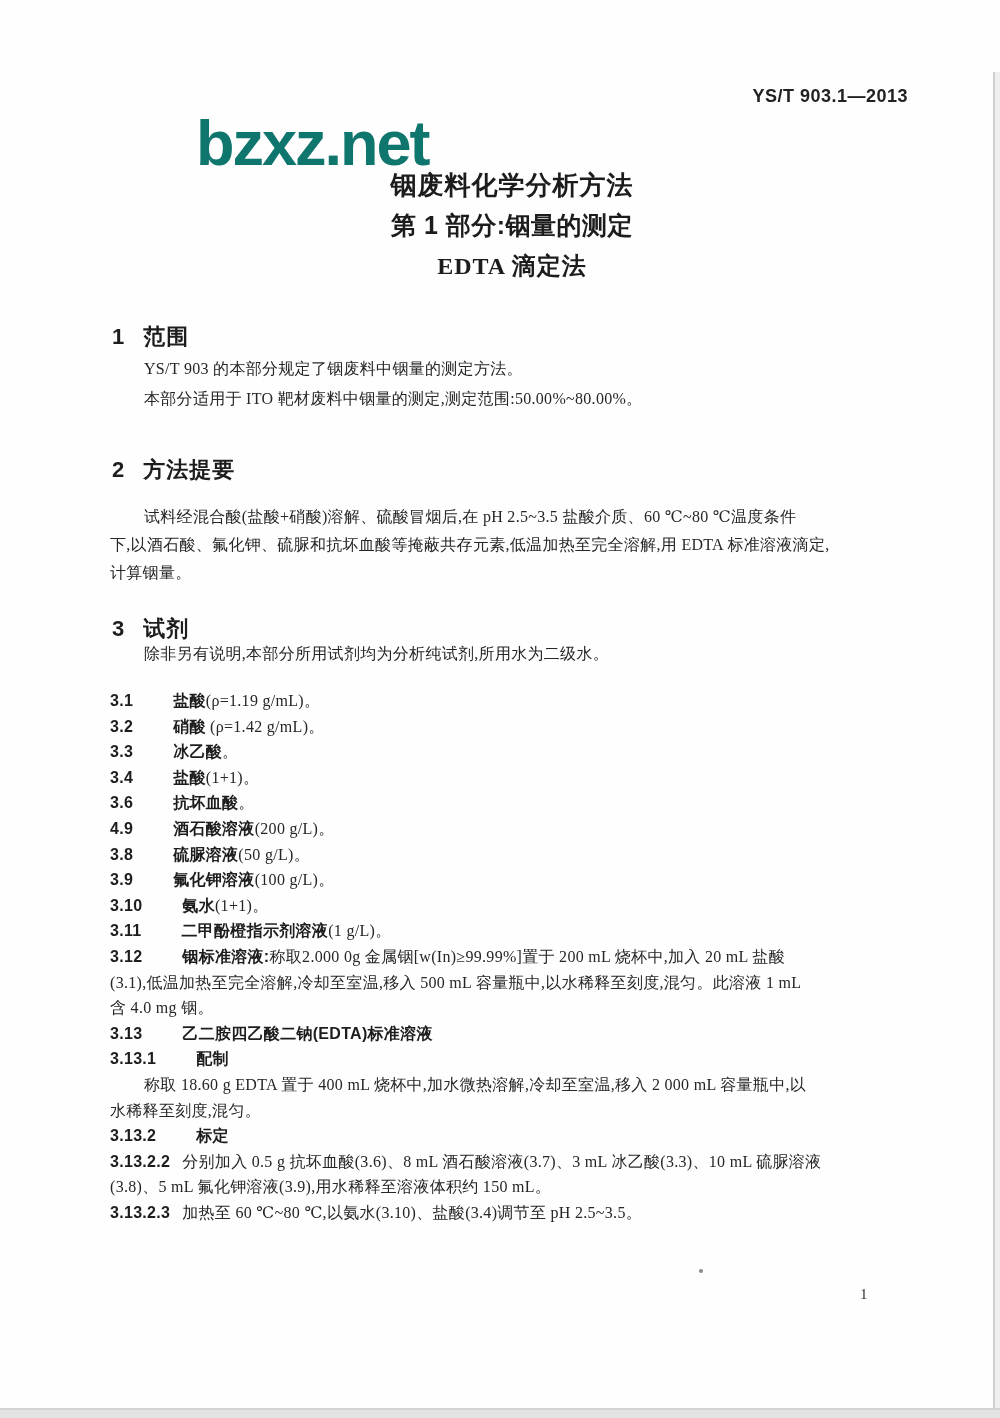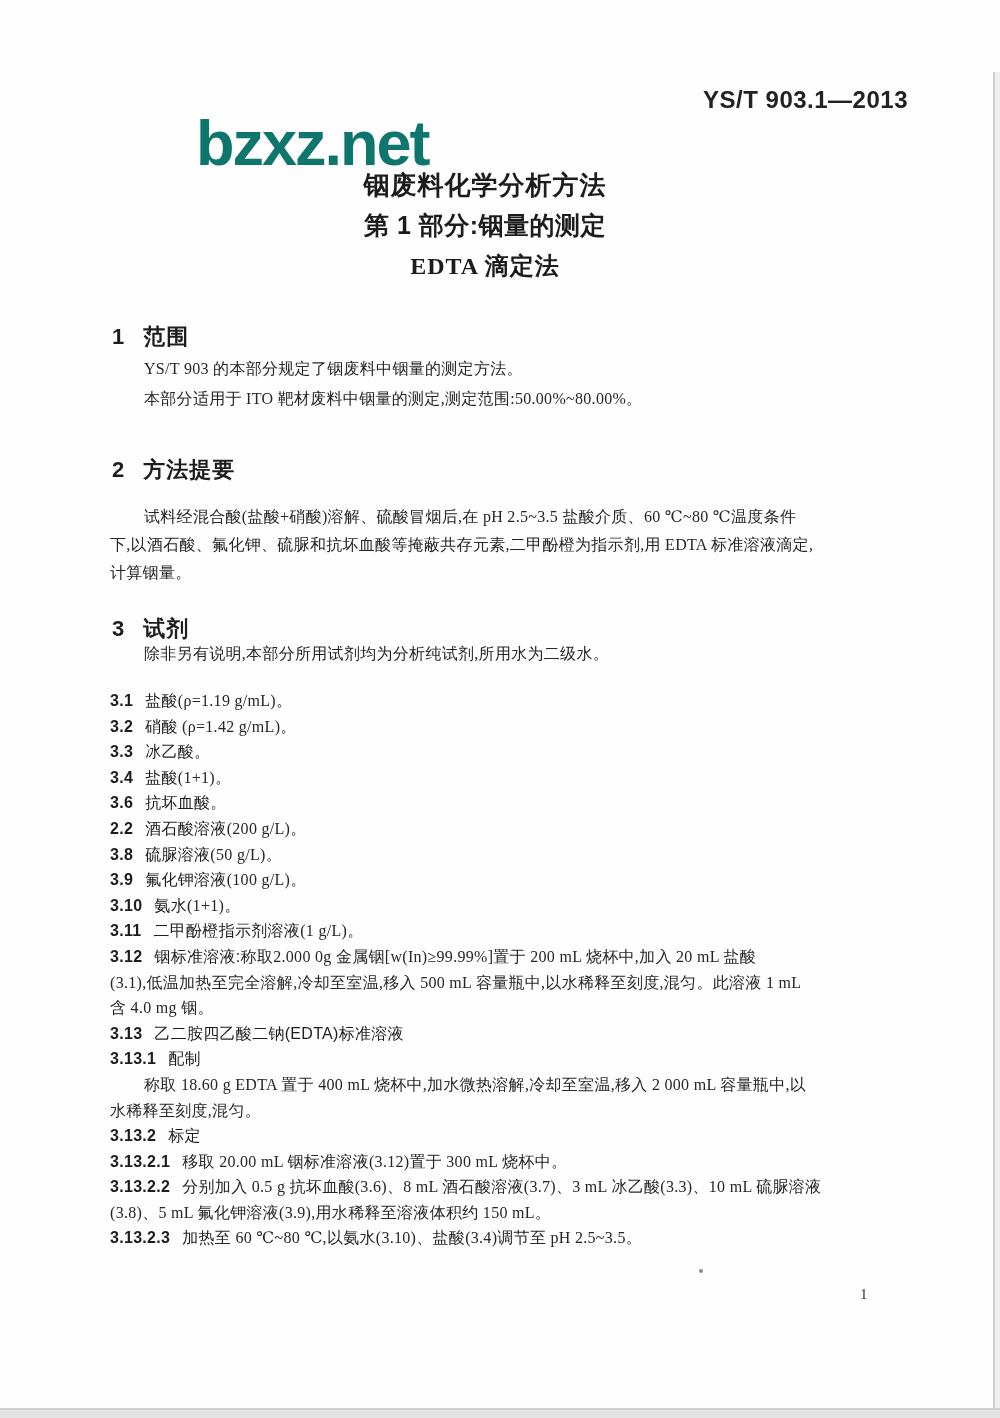--- a/index.html
+++ b/index.html
@@ -1,35 +1,35 @@
 <!DOCTYPE html>
 <html><head>
 <meta charset="utf-8">
 <style>
   html,body{margin:0;padding:0;}
   body{width:1000px;height:1418px;background:#e9e9e9;font-family:"Liberation Serif","DejaVu Serif",serif;}
   .page{position:absolute;left:0;top:0;width:1000px;height:1418px;background:#fefefe;overflow:hidden;color:#262626;}
   .edge-right-strip{position:absolute;top:72px;right:0;width:5px;height:1346px;background:#efefef;border-left:2px solid #cfcfcf;}
   .edge-bottom-strip{position:absolute;left:0;bottom:0;width:1000px;height:8px;background:#e3e3e3;border-top:2px solid #d2d2d2;}
   .watermark{position:absolute;left:196px;top:112px;font-family:"Liberation Sans","DejaVu Sans",sans-serif;font-weight:700;font-size:63px;line-height:1;color:#0f766e;letter-spacing:-2px;}
-  .doc-code{position:absolute;top:86px;right:92px;font-family:"Liberation Sans","DejaVu Sans",sans-serif;font-weight:700;font-size:24px;letter-spacing:.5px;color:#222;}
-  .title-line{position:absolute;left:0;width:970px;text-align:center;font-weight:700;color:#1c1c1c;font-family:"Liberation Sans","DejaVu Sans",sans-serif;}
+  .doc-code{position:absolute;top:86px;right:92px;font-family:"Liberation Sans","DejaVu Sans",sans-serif;font-weight:700;font-size:18px;letter-spacing:.5px;color:#222;}
+  .title-line{position:absolute;left:0;width:970px;text-align:center;font-weight:700;color:#1c1c1c;font-family:"Liberation Sans","DejaVu Sans",sans-serif;padding-left:27px;}
   .t1{top:168px;font-size:26px;letter-spacing:1px;}
   .t2{top:209px;font-size:25px;letter-spacing:.5px;}
   .t3{top:250px;font-size:24px;font-family:"Liberation Serif","DejaVu Serif",serif;letter-spacing:1px;}
   .h{position:absolute;left:112px;font-family:"Liberation Sans","DejaVu Sans",sans-serif;font-weight:700;font-size:22px;color:#1d1d1d;letter-spacing:1px;white-space:nowrap;}
   .h .no{margin-right:18px;}
   .para{position:absolute;left:110px;width:810px;font-size:16px;letter-spacing:.3px;color:#262626;}
   .para .line{white-space:nowrap;}
   .lh30 .line{line-height:30px;}
   .lh28 .line{line-height:28px;}
   .s3list .line{line-height:25.6px;}
   .ind{padding-left:34px;}
   .no{font-family:"Liberation Sans","DejaVu Sans",sans-serif;font-weight:700;margin-right:12px;color:#1d1d1d;}
-  .term{font-weight:400;font-family:"Liberation Sans","DejaVu Sans",sans-serif;color:#1d1d1d;}
+  .term{font-weight:700;font-family:"Liberation Sans","DejaVu Sans",sans-serif;color:#1d1d1d;margin-left:28px;}
   .page-num{position:absolute;left:860px;top:1286px;font-size:15px;color:#333;}
   .speck{position:absolute;left:699px;top:1269px;width:4px;height:4px;border-radius:50%;background:#8a8a8a;}
 </style>
 </head>
 <body>
 
 <div class="page">
 
   <div class="watermark">bzxz.net</div>
 
@@ -45,51 +45,50 @@
   <div class="para lh30" style="top:354px">
     <div class="line ind">YS/T 903 的本部分规定了铟废料中铟量的测定方法。</div>
     <div class="line ind">本部分适用于 ITO 靶材废料中铟量的测定,测定范围:50.00%~80.00%。</div>
   </div>
 
   <div class="h" style="top:455px">
     <span class="no">2</span><span>方法提要</span>
   </div>
   <div class="para lh28" style="top:503px">
     <div class="line ind">试料经混合酸(盐酸+硝酸)溶解、硫酸冒烟后,在 pH 2.5~3.5 盐酸介质、60 ℃~80 ℃温度条件</div>
-    <div class="line">下,以酒石酸、氟化钾、硫脲和抗坏血酸等掩蔽共存元素,二甲酚橙为指示剂,用 EDTA 标准溶液滴定,</div>
+    <div class="line">下,以酒石酸、氟化钾、硫脲和抗坏血酸等掩蔽共存元素,低温加热至完全溶解,用 EDTA 标准溶液滴定,</div>
     <div class="line">计算铟量。</div>
   </div>
 
   <div class="h" style="top:614px">
     <span class="no">3</span><span>试剂</span>
   </div>
   <div class="para" style="top:644px">
     <div class="line ind">除非另有说明,本部分所用试剂均为分析纯试剂,所用水为二级水。</div>
   </div>
 
   <div class="para s3list" style="top:688px">
     <div class="line"><span class="no">3.1</span><span class="term">盐酸</span><span>(ρ=1.19 g/mL)。</span></div>
     <div class="line"><span class="no">3.2</span><span class="term">硝酸</span><span> (ρ=1.42 g/mL)。</span></div>
     <div class="line"><span class="no">3.3</span><span class="term">冰乙酸</span><span>。</span></div>
     <div class="line"><span class="no">3.4</span><span class="term">盐酸</span><span>(1+1)。</span></div>
     <div class="line"><span class="no">3.6</span><span class="term">抗坏血酸</span><span>。</span></div>
-    <div class="line"><span class="no">2.2</span><span class="term">酒石酸溶液</span><span>(200 g/L)。</span></div>
+    <div class="line"><span class="no">4.9</span><span class="term">酒石酸溶液</span><span>(200 g/L)。</span></div>
     <div class="line"><span class="no">3.8</span><span class="term">硫脲溶液</span><span>(50 g/L)。</span></div>
     <div class="line"><span class="no">3.9</span><span class="term">氟化钾溶液</span><span>(100 g/L)。</span></div>
     <div class="line"><span class="no">3.10</span><span class="term">氨水</span><span>(1+1)。</span></div>
     <div class="line"><span class="no">3.11</span><span class="term">二甲酚橙指示剂溶液</span><span>(1 g/L)。</span></div>
     <div class="line"><span class="no">3.12</span><span class="term">铟标准溶液:</span><span>称取2.000 0g 金属铟[w(In)≥99.99%]置于 200 mL 烧杯中,加入 20 mL 盐酸</span></div>
     <div class="line"><span>(3.1),低温加热至完全溶解,冷却至室温,移入 500 mL 容量瓶中,以水稀释至刻度,混匀。此溶液 1 mL</span></div>
     <div class="line"><span>含 4.0 mg 铟。</span></div>
     <div class="line"><span class="no">3.13</span><span class="term">乙二胺四乙酸二钠(EDTA)标准溶液</span></div>
     <div class="line"><span class="no">3.13.1</span><span class="term">配制</span></div>
     <div class="line ind"><span>称取 18.60 g EDTA 置于 400 mL 烧杯中,加水微热溶解,冷却至室温,移入 2 000 mL 容量瓶中,以</span></div>
     <div class="line"><span>水稀释至刻度,混匀。</span></div>
     <div class="line"><span class="no">3.13.2</span><span class="term">标定</span></div>
-    <div class="line"><span class="no">3.13.2.1</span><span>移取 20.00 mL 铟标准溶液(3.12)置于 300 mL 烧杯中。</span></div>
     <div class="line"><span class="no">3.13.2.2</span><span>分别加入 0.5 g 抗坏血酸(3.6)、8 mL 酒石酸溶液(3.7)、3 mL 冰乙酸(3.3)、10 mL 硫脲溶液</span></div>
     <div class="line"><span>(3.8)、5 mL 氟化钾溶液(3.9),用水稀释至溶液体积约 150 mL。</span></div>
     <div class="line"><span class="no">3.13.2.3</span><span>加热至 60 ℃~80 ℃,以氨水(3.10)、盐酸(3.4)调节至 pH 2.5~3.5。</span></div>
   </div>
 
   <div class="speck"></div>
   <div class="page-num">1</div>
 
   <div class="edge-right-strip"></div>
   <div class="edge-bottom-strip"></div>

